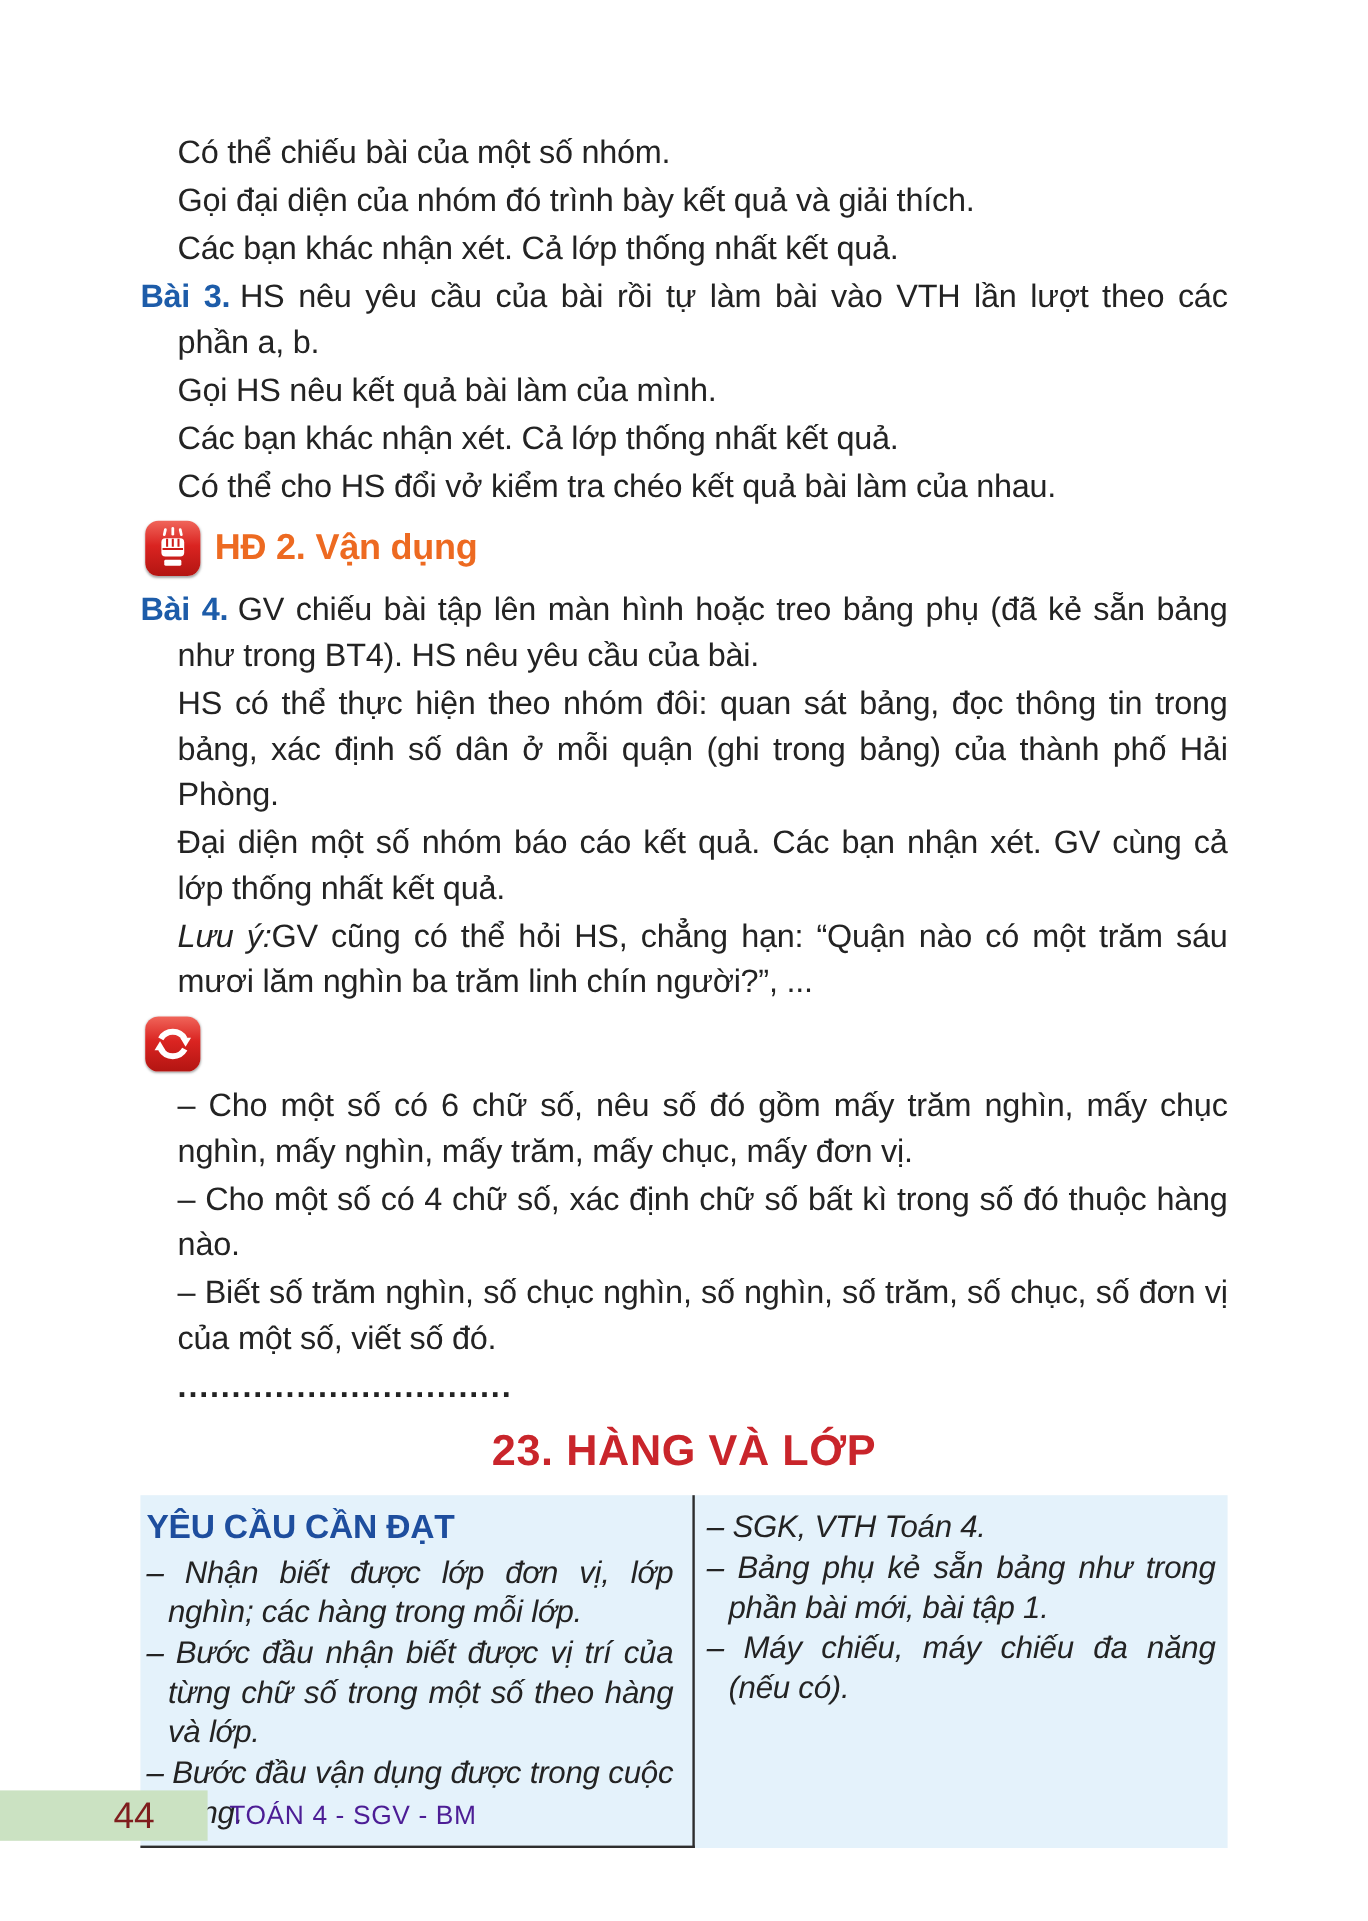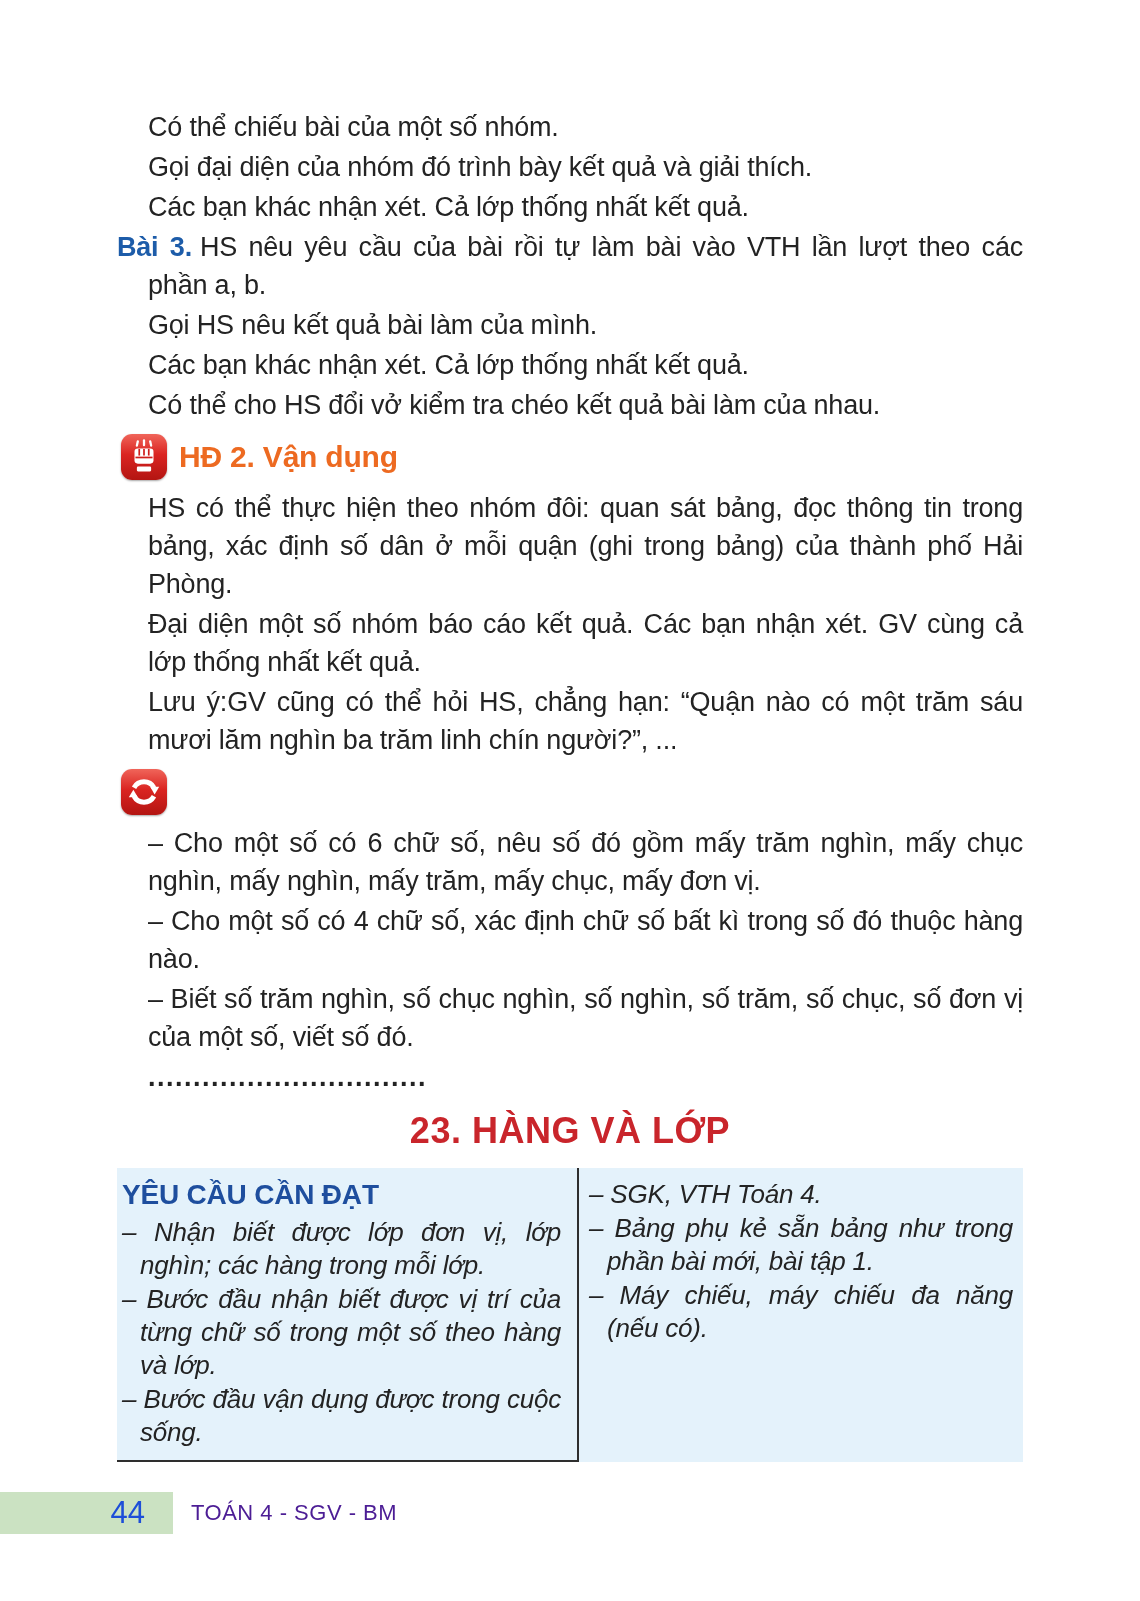--- a/index.html
+++ b/index.html
@@ -21,21 +21,21 @@
   .para {
     margin: 0 0 2px 31px;
     text-align: justify;
   }
   .para.labeled { text-indent: -31px; }
   .bai {
     color: var(--label_blue, #1d5ca9);
     font-weight: bold;
     margin-right: 8px;
   }
-  .luuy { margin-right: 0; }
+  .luuy { font-style: italic; margin-right: 0; }
   .dots { letter-spacing: 1.5px; font-weight: bold; text-align: left; }
   .hd {
     display: flex;
     align-items: center;
     gap: 12px;
     margin: 10px 0 9px 4px;
     height: 46px;
   }
   .hd-icon {
     width: 46px; height: 46px;
@@ -100,24 +100,24 @@
     align-items: center;
     gap: 18px;
   }
   .page-num-block {
     width: 173px;
     height: 42px;
     background: var(--footer_green, #cbe2c2);
     display: flex;
     align-items: center;
     justify-content: flex-end;
-    padding-right: 28px;
+    padding-right: 44px;
     box-sizing: border-box;
     font-size: 31px;
-    color: #1d4ed8;
+    color: #7f1d1d;
   }
   .book-code {
     font-size: 22px;
     color: #4c1d95;
     letter-spacing: 0.5px;
   }
 </style>
 </head>
 <body>
 
@@ -142,20 +142,21 @@
           <line x1="15" y1="11.5" x2="15" y2="18.5" stroke="#cf1d1a" stroke-width="1.8"></line>
           <line x1="20" y1="11.5" x2="20" y2="18.5" stroke="#cf1d1a" stroke-width="1.8"></line>
           <line x1="25" y1="11.5" x2="25" y2="18.5" stroke="#cf1d1a" stroke-width="1.8"></line>
           <line x1="11" y1="20.5" x2="29" y2="20.5" stroke="#cf1d1a" stroke-width="1.8"></line>
           <rect x="12.5" y="30" width="15" height="5.2" rx="1.2" fill="#ffffff"></rect>
         </svg>
       </span>
       <span class="hd-title">HĐ 2. Vận dụng</span>
     </div>
 
+    <p class="para labeled"><span class="bai">Bài 4.</span><span>GV chiếu bài tập lên màn hình hoặc treo bảng phụ (đã kẻ sẵn bảng như trong BT4). HS nêu yêu cầu của bài.</span></p>
     <p class="para">HS có thể thực hiện theo nhóm đôi: quan sát bảng, đọc thông tin trong bảng, xác định số dân ở mỗi quận (ghi trong bảng) của thành phố Hải Phòng.</p>
     <p class="para">Đại diện một số nhóm báo cáo kết quả. Các bạn nhận xét. GV cùng cả lớp thống nhất kết quả.</p>
     <p class="para"><span class="luuy">Lưu ý:</span><span>GV cũng có thể hỏi HS, chẳng hạn: “Quận nào có một trăm sáu mươi lăm nghìn ba trăm linh chín người?”, ...</span></p>
 
     <div class="hd">
       <span class="hd-icon">
         <svg viewBox="0 0 40 40">
           <path d="M 30.5 15.5 A 12 12 0 0 0 9.5 15.5" fill="none" stroke="#ffffff" stroke-width="5.2"></path>
           <polygon points="26.5,14.5 36,14.5 31.2,22.5" fill="#ffffff"></polygon>
           <path d="M 9.5 24.5 A 12 12 0 0 0 30.5 24.5" fill="none" stroke="#ffffff" stroke-width="5.2"></path>

